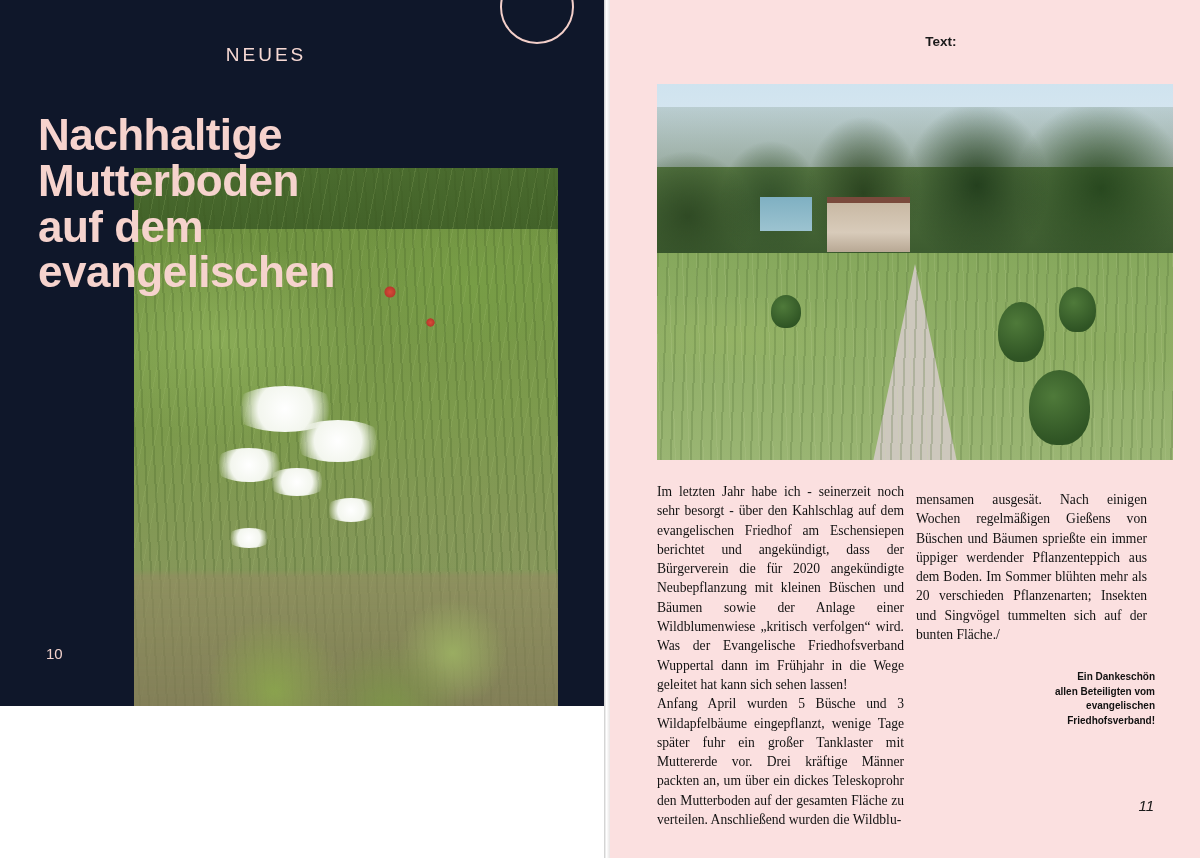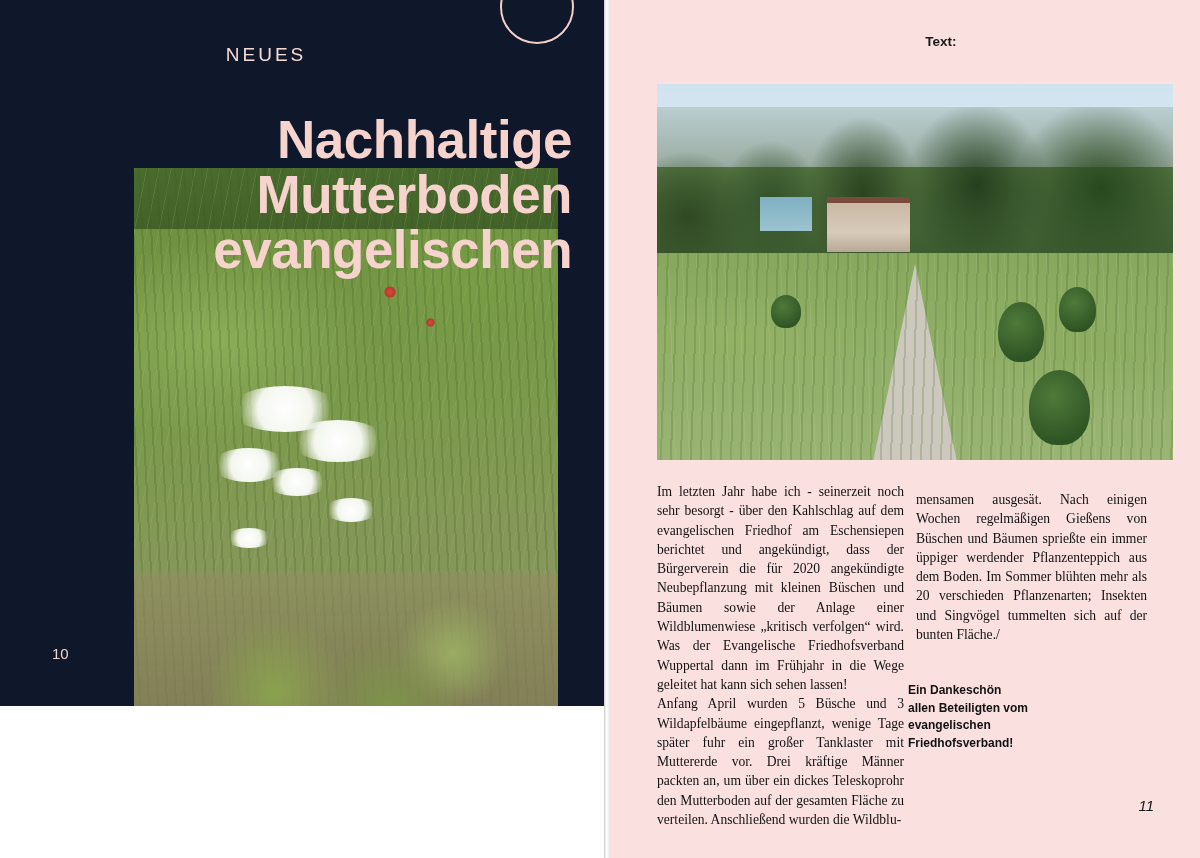--- a/index.html
+++ b/index.html
@@ -46,30 +46,29 @@
     right: 30px;
     top: -30px;
     width: 70px;
     height: 70px;
     border: 2px solid #f3cfc9;
     border-radius: 50%;
     background: transparent;
   }
   .headline {
     position: absolute;
-    left: 32px;
+    left: 38px;
     top: 112px;
     width: 540px;
     color: #f6d3cd;
-    font-size: 53px;
+    font-size: 44px;
     line-height: 1.04;
     font-weight: 600;
     letter-spacing: -0.5px;
     z-index: 3;
-    text-align: right;
   }
   .headline span { display: block; }
 
   .photo-left {
     position: absolute;
     left: 134px;
     top: 168px;
     width: 424px;
     height: 613px;
     overflow: hidden;
@@ -126,21 +125,21 @@
     filter: blur(0.4px);
   }
   .redflower {
     position: absolute;
     width: 12px; height: 12px;
     border-radius: 50%;
     background: radial-gradient(circle, #d94b3a 0%, #b93a2c 60%, rgba(0,0,0,0) 72%);
   }
   .page-num-left {
     position: absolute;
-    left: 52px;
+    left: 46px;
     bottom: 44px;
     color: #f3d2cc;
     font-size: 15px;
     z-index: 4;
   }
 
   
   .gutter {
     width: 6px;
     height: 858px;
@@ -273,43 +272,44 @@
     font-family: "Liberation Serif", serif;
     font-size: 13.6px;
     line-height: 1.42;
     color: #111;
     text-align: justify;
     text-justify: inter-word;
     hyphens: manual;
   }
   .col p { margin: 8px; }
   .thanks {
-    margin-top: 38px;
-    text-align: left;
+    margin-top: 26px;
+    text-align: right;
     font-family: "Liberation Sans", sans-serif;
     font-weight: 700;
-    font-size: 12px;
+    font-size: 10px;
     line-height: 1.45;
     color: #111;
   }
 </style>
 </head>
 <body>
 
 <div class="spread">
 
   <div class="page-left">
 
     <div class="corner-arc"></div>
 
     <div class="kicker">NEUES</div>
 
     <div class="headline">
       <span>Nachhaltige</span>
       <span>Mutterboden</span>
+      <span>auf dem</span>
       <span>evangelischen</span>
     </div>
 
     <div class="photo-left">
       <div class="sky"></div>
       <div class="meadow"></div>
       <div class="grass-streaks"></div>
       <div class="soil"></div>
       <div class="leafy"></div>
 

